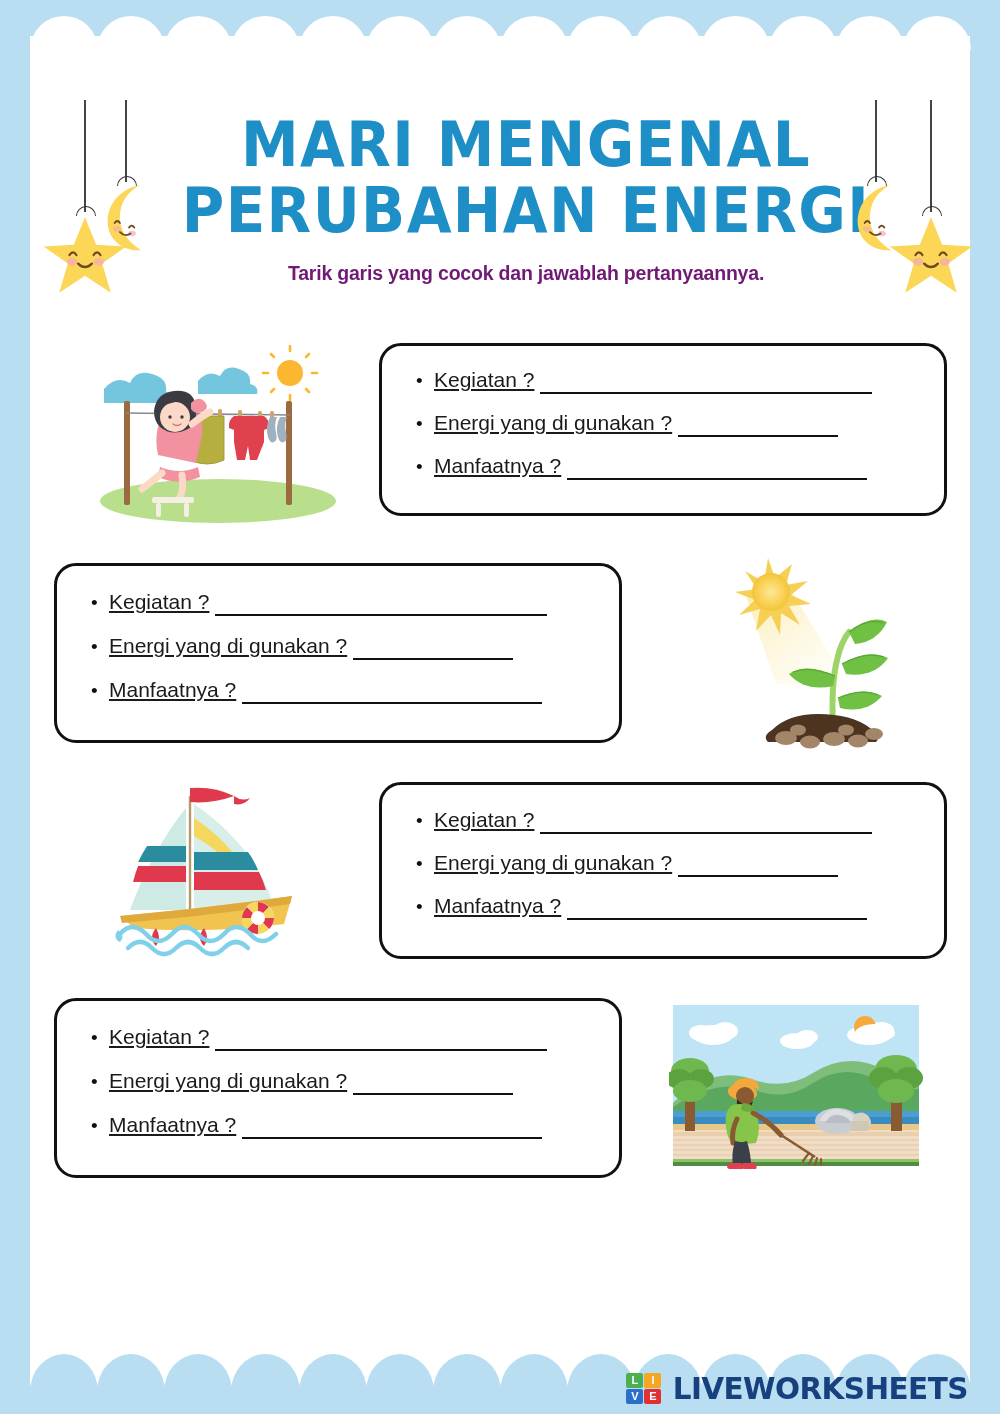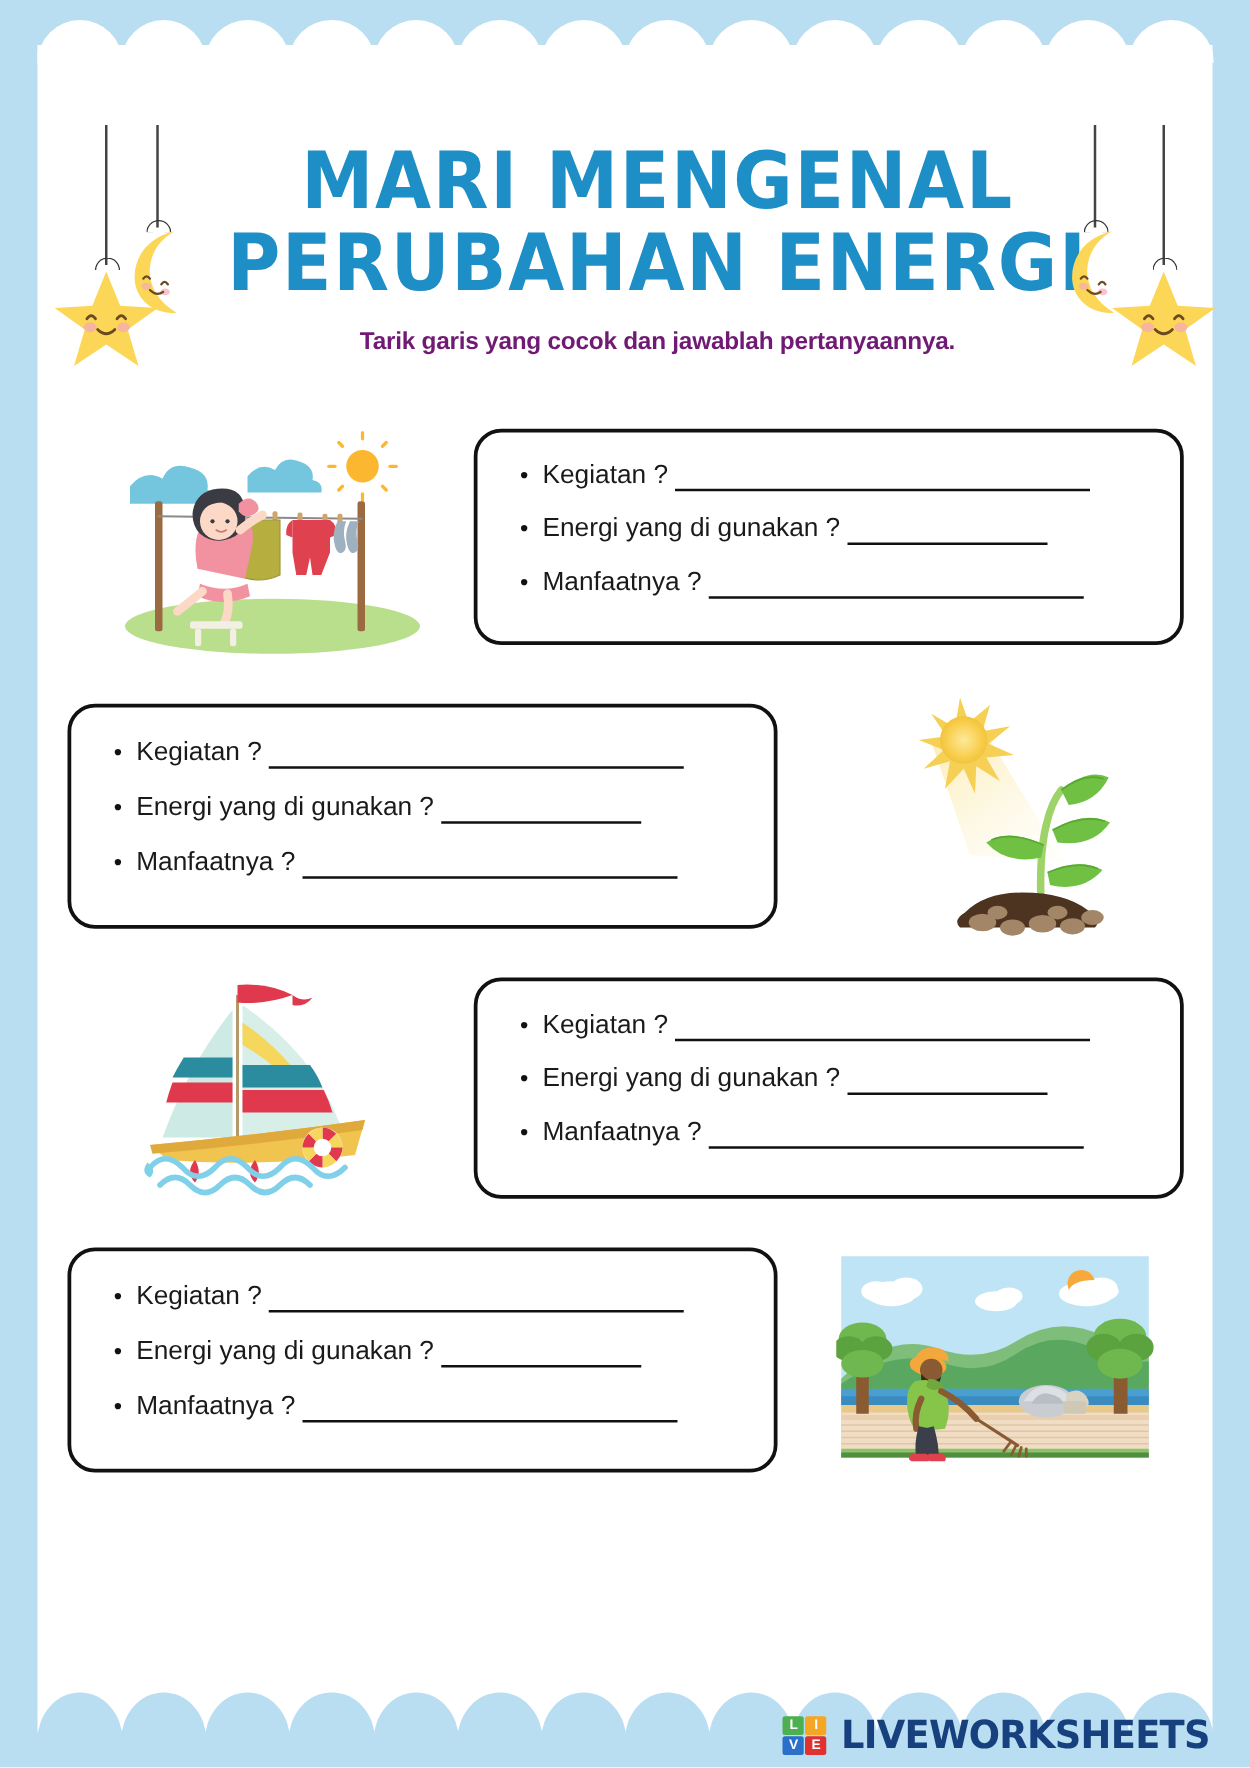--- a/index.html
+++ b/index.html
@@ -166,21 +166,21 @@
     font-size: 21px;
     white-space: nowrap;
   }
   .qitem .dot {
     width: 18px;
     flex: 0 0 18px;
     color: #111;
     font-size: 19px;
     line-height: 1;
   }
-  .qitem .lbl { padding-right: 6px; }
+  .qitem .lbl { padding-right: 6px; text-decoration: underline; }
   .qitem .rule {
     display: inline-block;
     border-bottom: 2.6px solid #111111;
     position: relative;
     top: 7px;
   }
 
   
   .illus { position: absolute; z-index: 3; }
 

